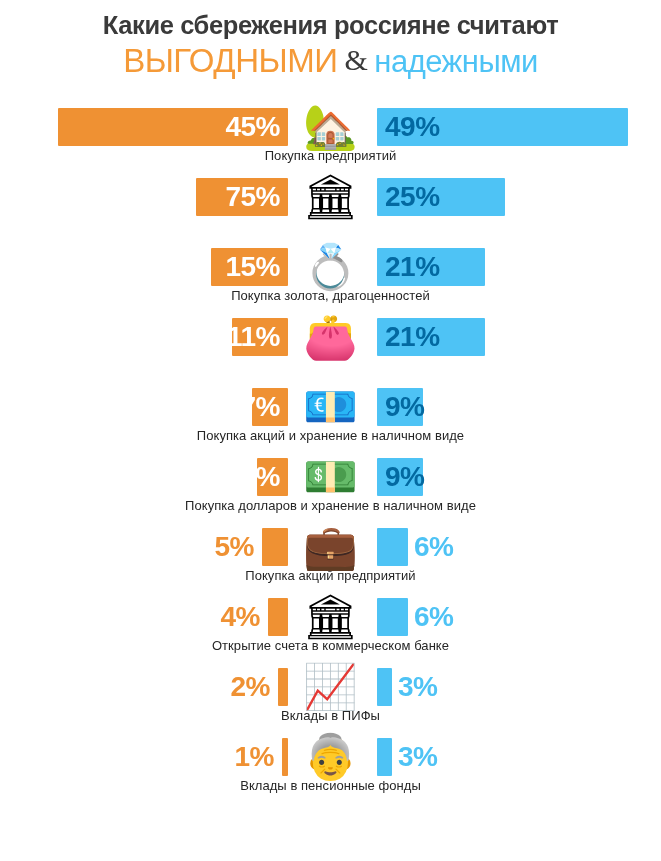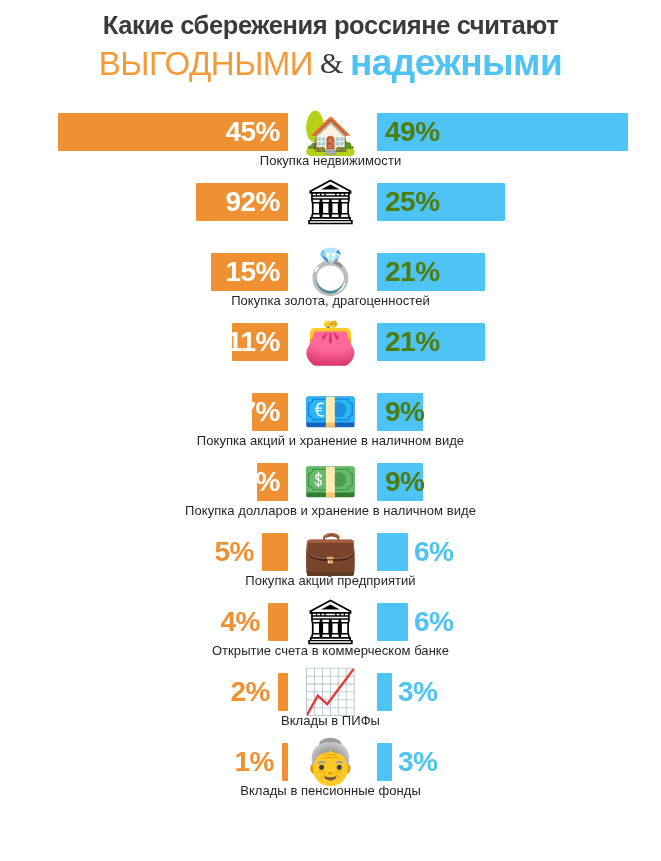--- a/index.html
+++ b/index.html
@@ -55,22 +55,22 @@
     font-size: 30px;
     font-weight: normal;
     color: #3a3a3a;
     font-family: "Liberation Serif", "DejaVu Serif", serif;
     padding: 0 7px;
     position: relative;
     top: -2px;
   }
 
   .title-word-blue {
-    font-size: 37px;
-    font-weight: bold;
+    font-size: 31px;
+    font-weight: normal;
     color: #4ec3f5;
     text-transform: lowercase;
   }
 
   
   #chart {
     position: relative;
     margin-top: 24px;
   }
 
@@ -121,21 +121,21 @@
     text-align: right;
   }
 
   .value-right {
     left: 385px;
     text-align: left;
   }
 
   .value-left.inside  { color: #ffffff; }
   .value-left.outside { color: #ef9133; }
-  .value-right.inside  { color: #4d7c0f; }
+  .value-right.inside  { color: #0369a1; }
   .value-right.outside { color: #4ec3f5; }
 
   
   .icon {
     position: absolute;
     left: 50%;
     transform: translateX(-50%);
     top: -5px;
     width: 86px;
     height: 56px;
@@ -174,27 +174,27 @@
 
   <div id="chart">
       <div class="row">
         <div class="bars">
           <div class="bar bar-left" style="width: 230px; background: rgb(239, 145, 51);"></div>
           <div class="bar bar-right" style="width: 251px; background: rgb(78, 195, 245);"></div>
           <div class="value value-left inside">45%</div>
           <div class="value value-right inside">49%</div>
           <div class="icon">🏡</div>
         </div>
-        <div class="row-label">Покупка недвижимости</div>
+        <div class="row-label">Покупка предприятий</div>
       </div>
       <div class="row">
         <div class="bars">
           <div class="bar bar-left" style="width: 92px; background: rgb(239, 145, 51);"></div>
           <div class="bar bar-right" style="width: 128px; background: rgb(78, 195, 245);"></div>
-          <div class="value value-left inside">92%</div>
+          <div class="value value-left inside">75%</div>
           <div class="value value-right inside">25%</div>
           <div class="icon">🏛</div>
         </div>
       </div>
       <div class="row">
         <div class="bars">
           <div class="bar bar-left" style="width: 77px; background: rgb(239, 145, 51);"></div>
           <div class="bar bar-right" style="width: 108px; background: rgb(78, 195, 245);"></div>
           <div class="value value-left inside">15%</div>
           <div class="value value-right inside">21%</div>

